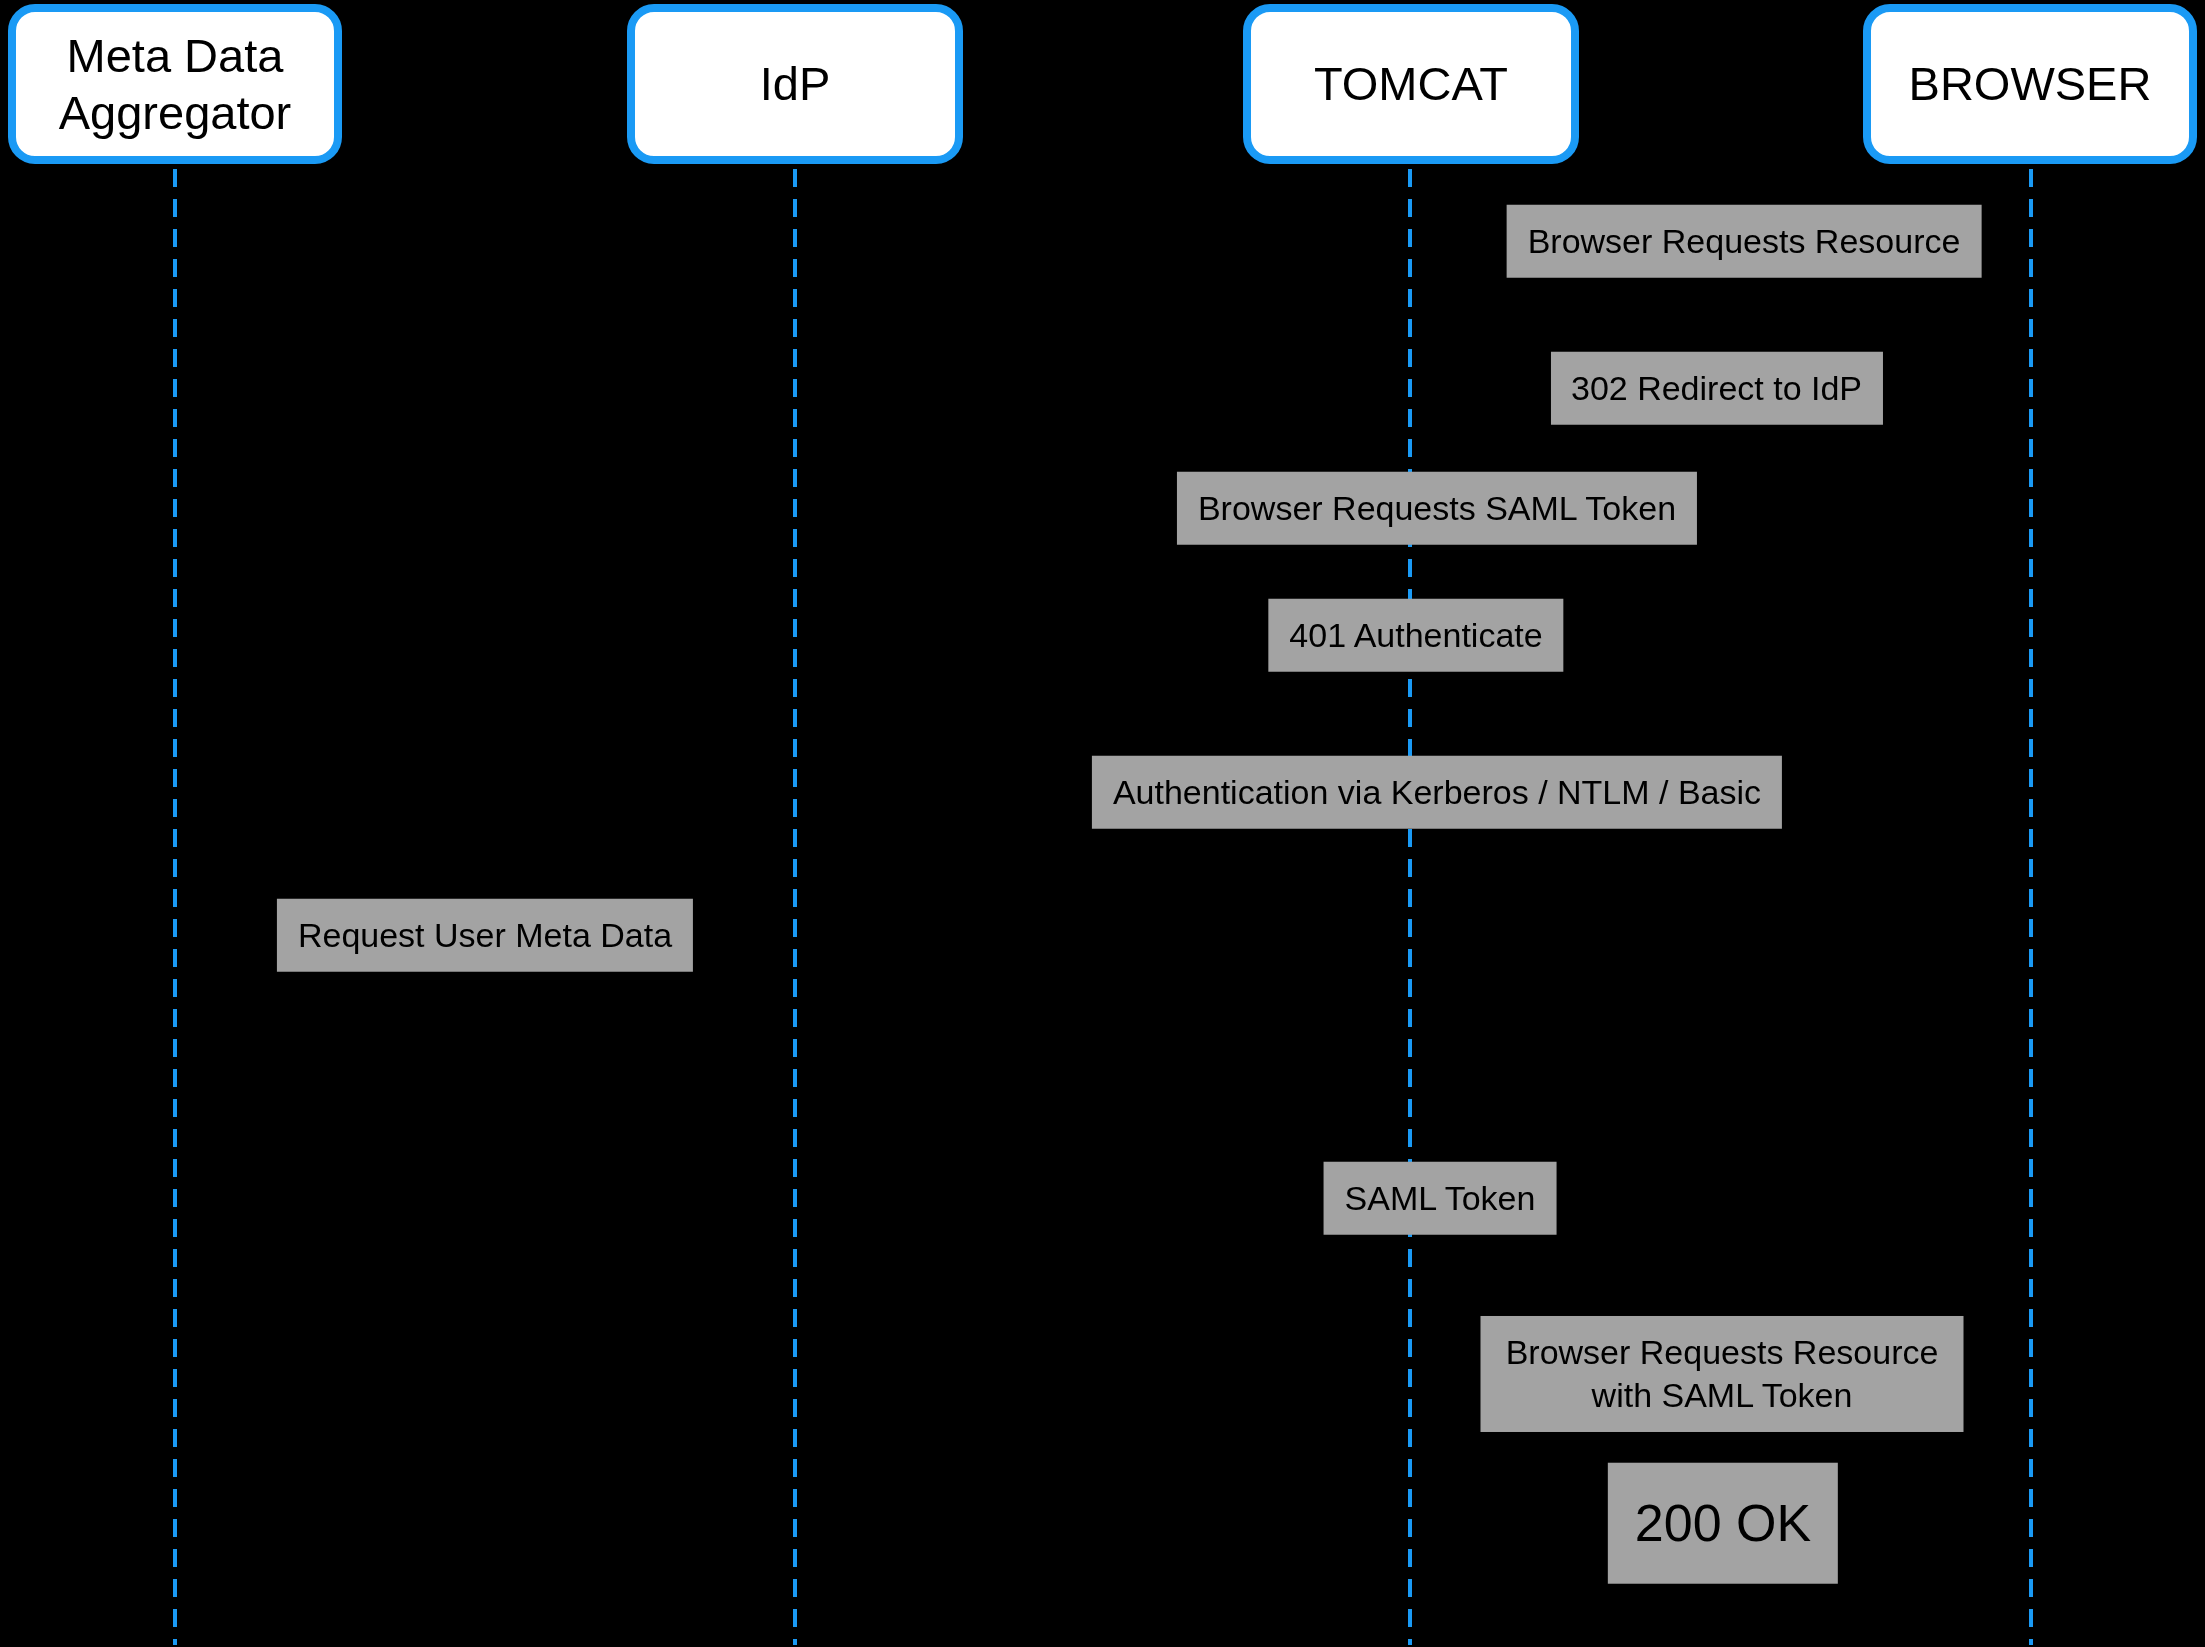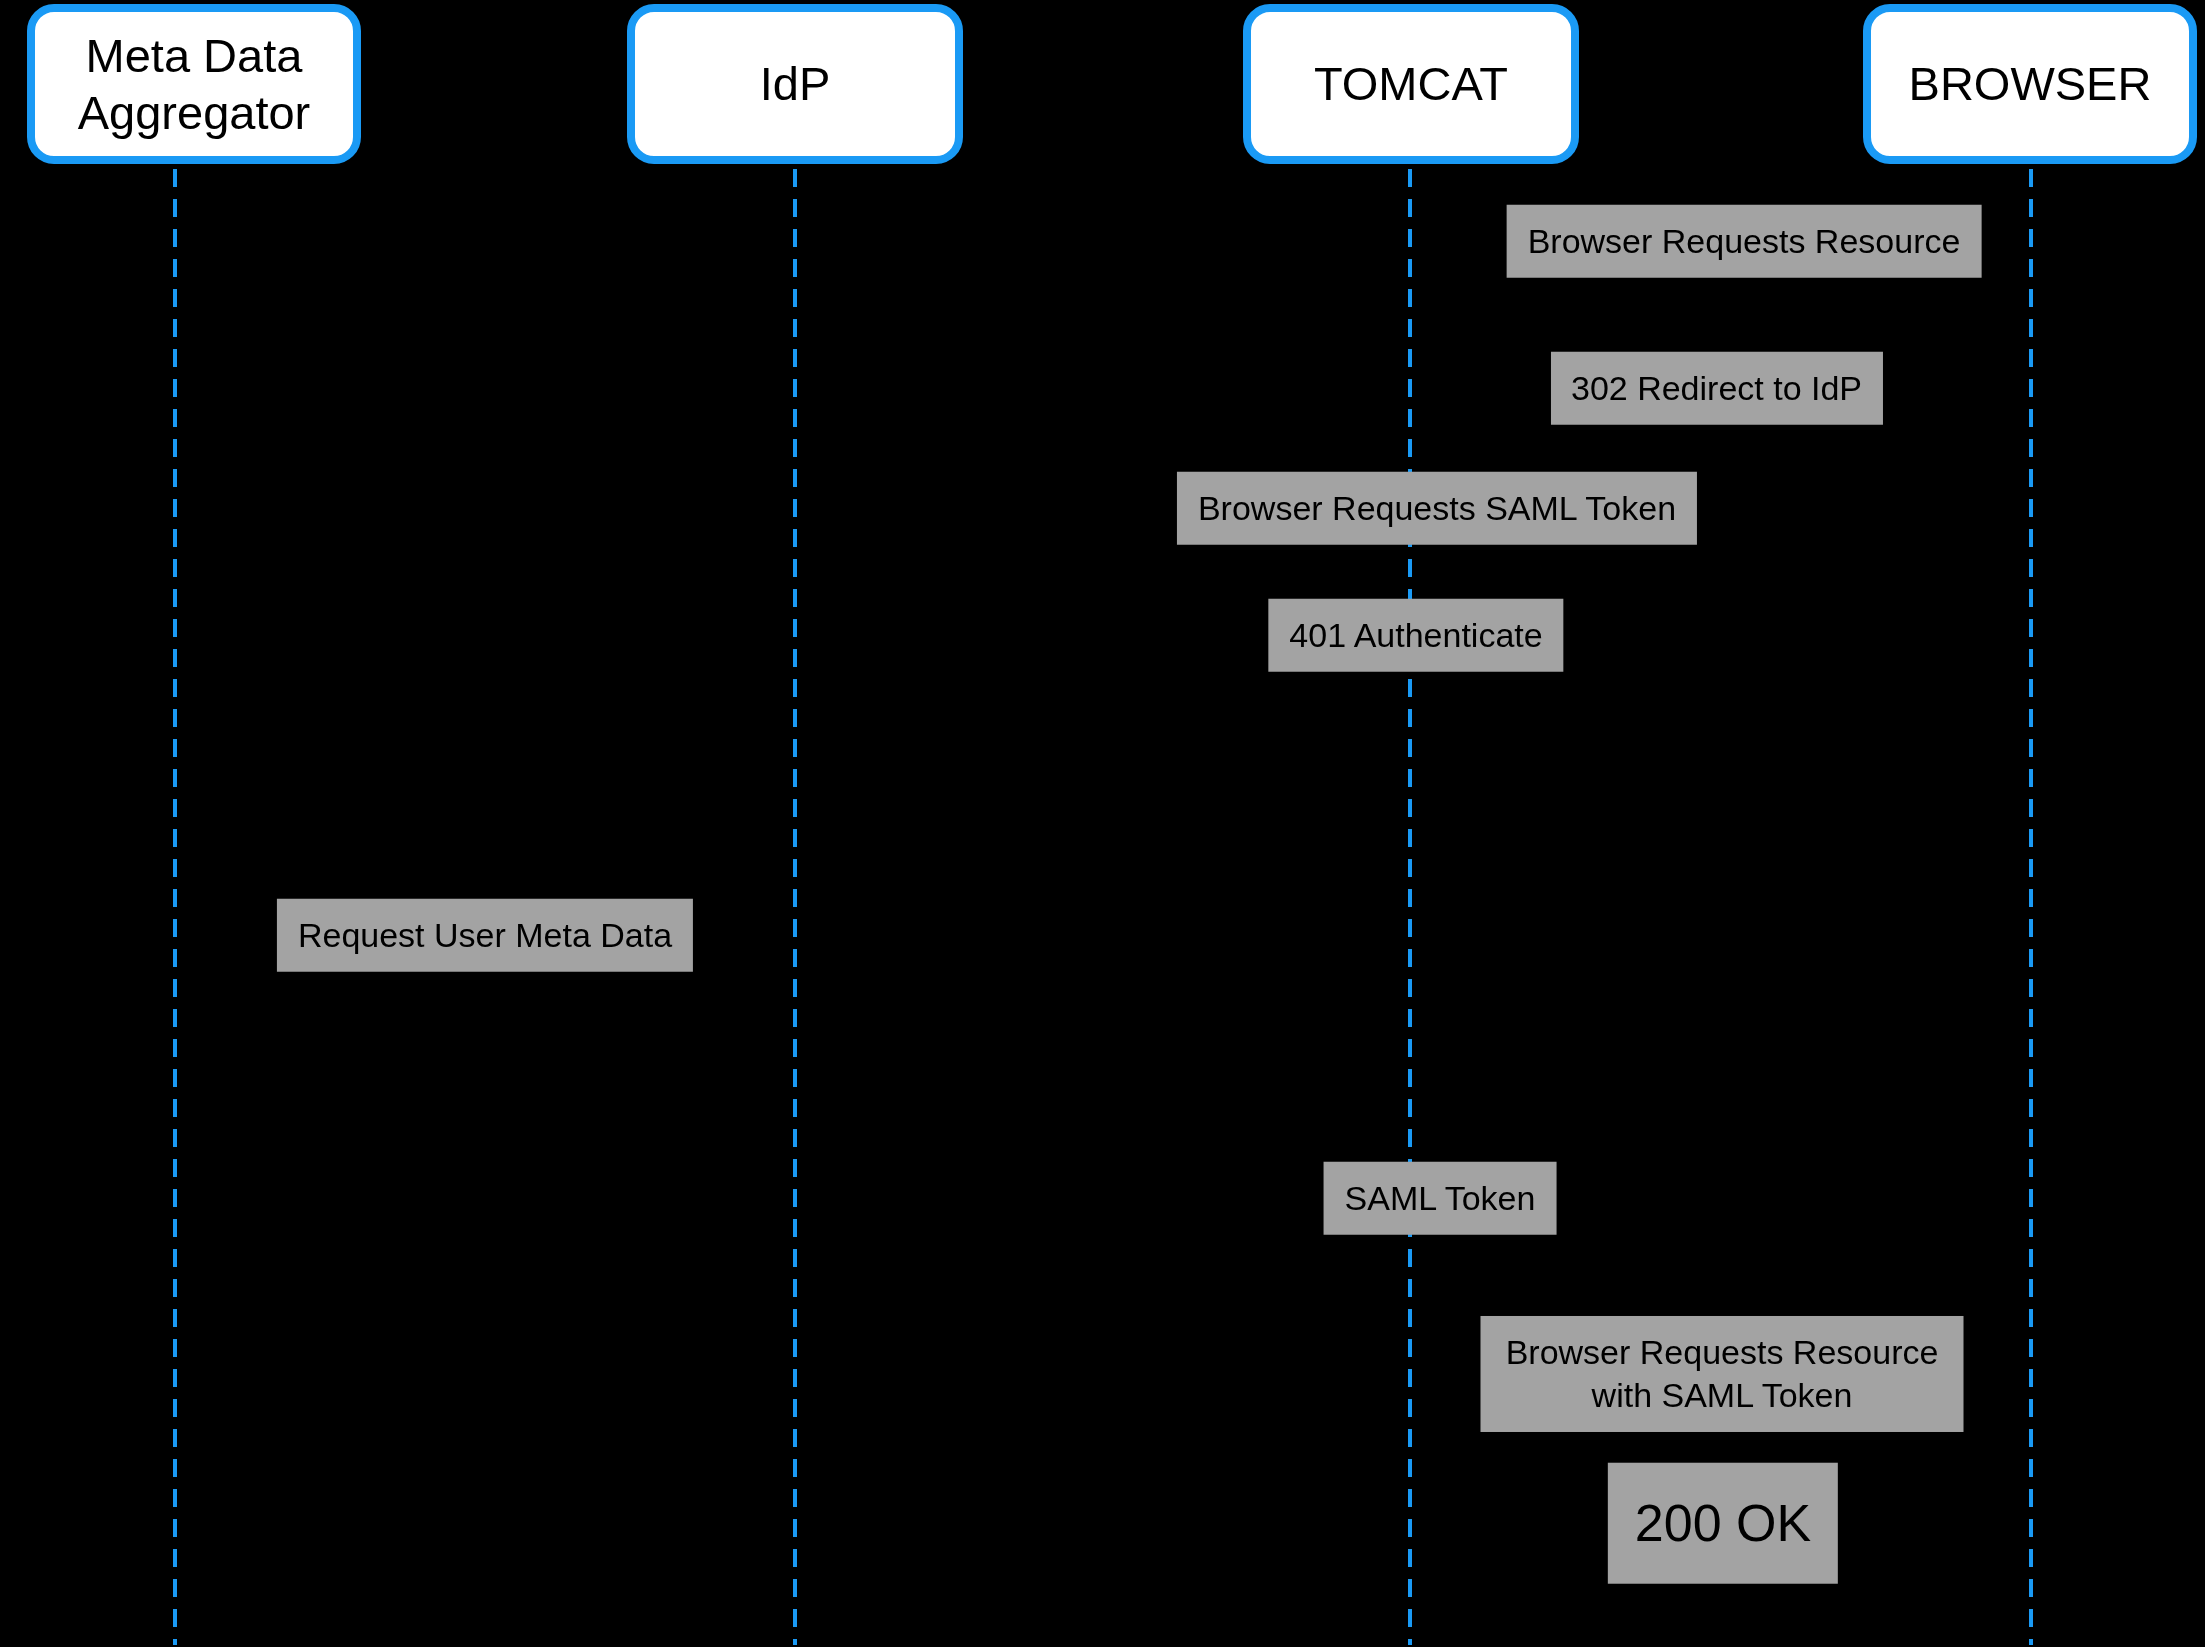--- a/index.html
+++ b/index.html
@@ -62,21 +62,21 @@
   .msg.big {
     font-size: 52px;
     padding: 27px 27px;
   }
 </style>
 </head>
 <body>
 
 <div class="canvas">
 
-  <div class="actor-box" style="left:8px;  width:334px;margin-left:19px;">
+  <div class="actor-box" style="left:8px;  width:334px;">
     <span>Meta Data Aggregator</span>
   </div>
   <div class="actor-box" style="left:627px; width:336px;">
     <span>IdP</span>
   </div>
   <div class="actor-box" style="left:1243px; width:336px;">
     <span>TOMCAT</span>
   </div>
   <div class="actor-box" style="left:1863px; width:334px;">
     <span>BROWSER</span>
@@ -88,20 +88,21 @@
   <div class="lifeline" style="left:2029px;"></div>
 
   <div class="msg" style="left:1744px; top:241px;">Browser Requests Resource</div>
 
   <div class="msg" style="left:1717px; top:388px;padding-left:20px;">302 Redirect to IdP</div>
 
   <div class="msg" style="left:1437px; top:508px;">Browser Requests SAML Token</div>
 
   <div class="msg" style="left:1416px; top:635px;">401 Authenticate</div>
 
+  <div class="msg" style="left:1437px; top:792px;">Authentication via Kerberos / NTLM / Basic</div>
 
   <div class="msg" style="left:485px; top:935px;">Request User Meta Data</div>
 
 
   <div class="msg" style="left:1440px; top:1198px;">SAML Token</div>
 
   <div class="msg wrap" style="left:1722px; top:1374px;">Browser Requests Resource with SAML Token</div>
 
   <div class="msg big" style="left:1723px; top:1523px;">200 OK</div>
 

